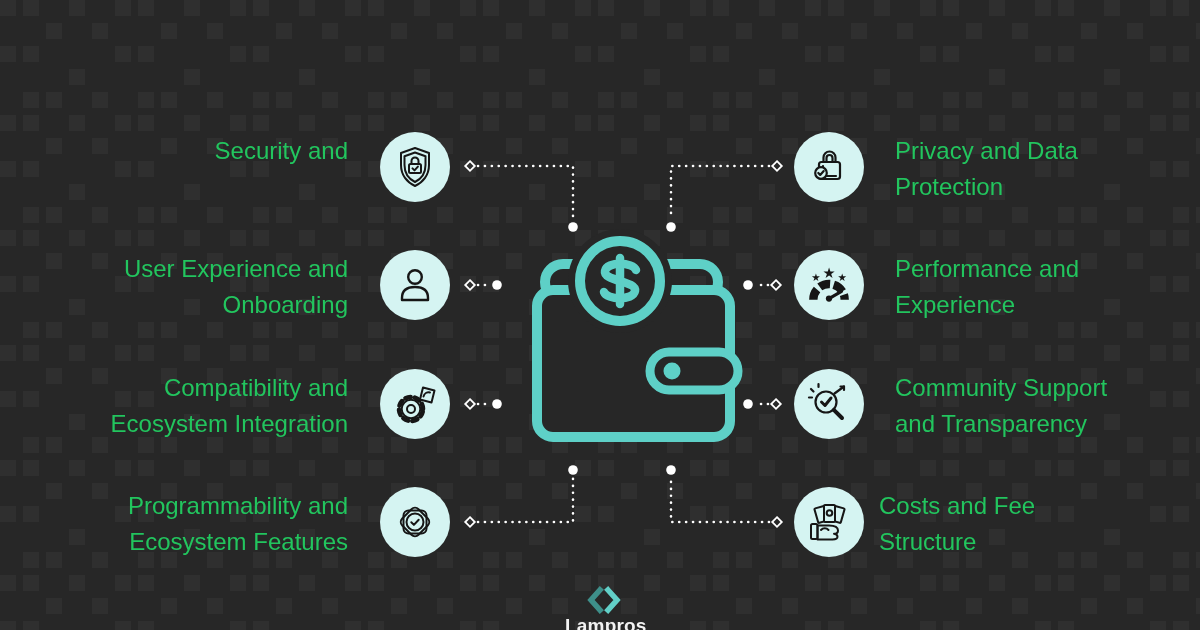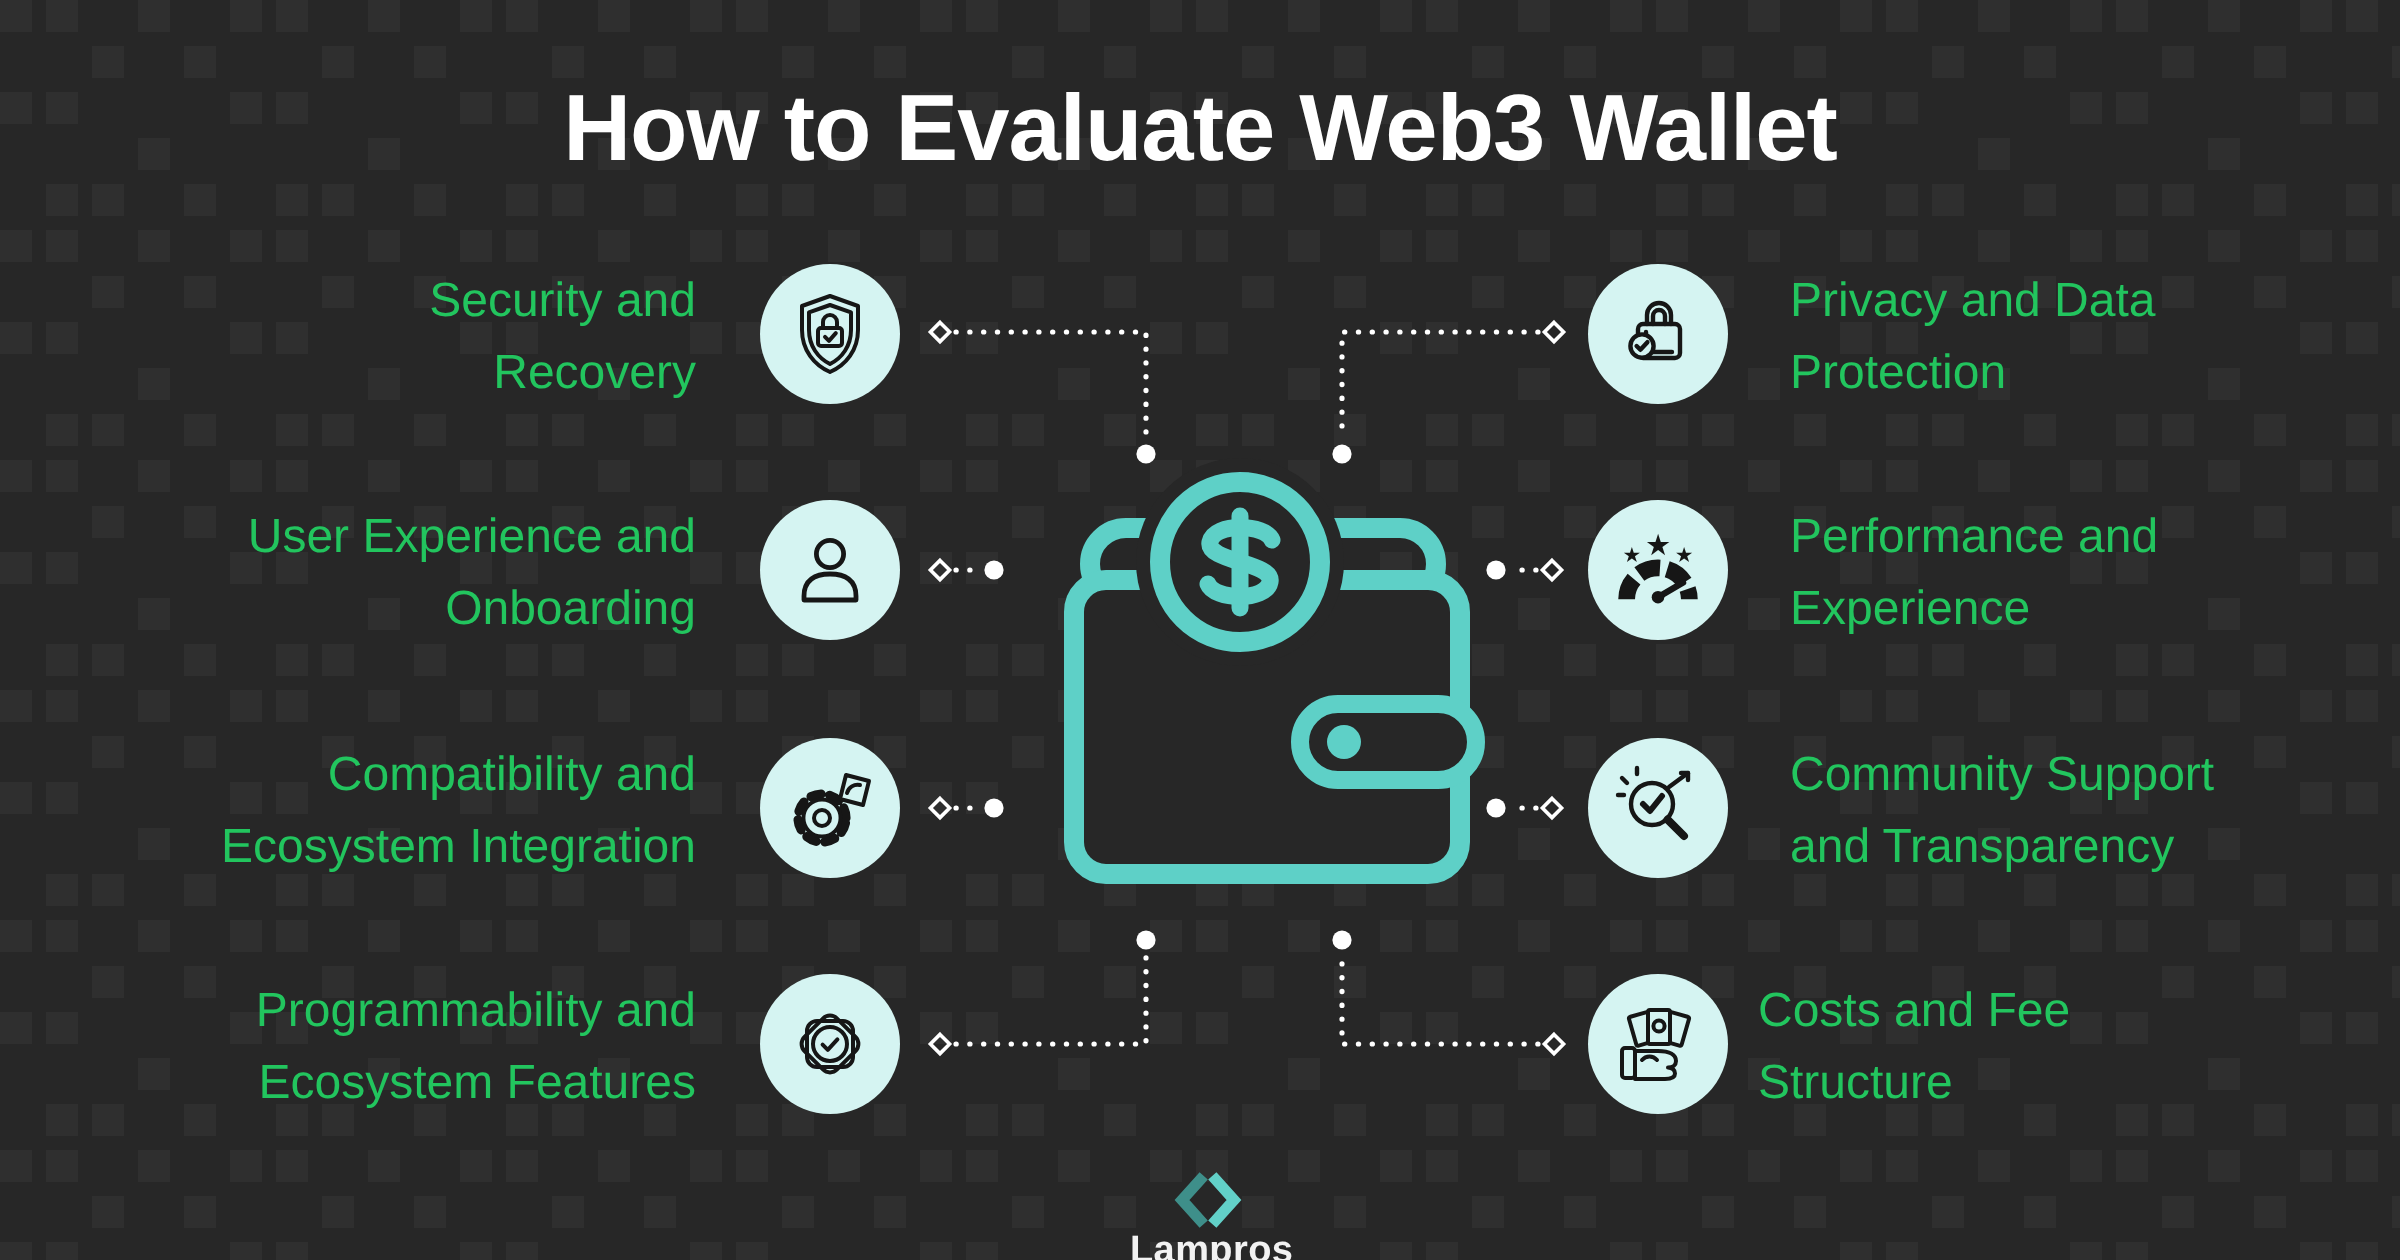--- a/index.html
+++ b/index.html
@@ -73,25 +73,23 @@
         <circle cx="671" cy="227" r="4.8"></circle>
       <circle cx="497" cy="285" r="4.8"></circle>
         <circle cx="748" cy="285" r="4.8"></circle>
       <circle cx="497" cy="404" r="4.8"></circle>
         <circle cx="748" cy="404" r="4.8"></circle>
       <circle cx="573" cy="470" r="4.8"></circle>
         <circle cx="671" cy="470" r="4.8"></circle>
     </g>
   </svg>
 
-  <div class="title">How to Evaluate Web3 Wallet</div>
 
   <div class="label l" style="left:38px;top:133px;">
     <div>Security and</div>
-    <div>Recovery</div>
   </div>
   <div class="label l" style="left:38px;top:251px;">
     <div>User Experience and</div>
     <div>Onboarding</div>
   </div>
   <div class="label l" style="left:38px;top:370px;">
     <div>Compatibility and</div>
     <div>Ecosystem Integration</div>
   </div>
   <div class="label l" style="left:38px;top:488px;">

